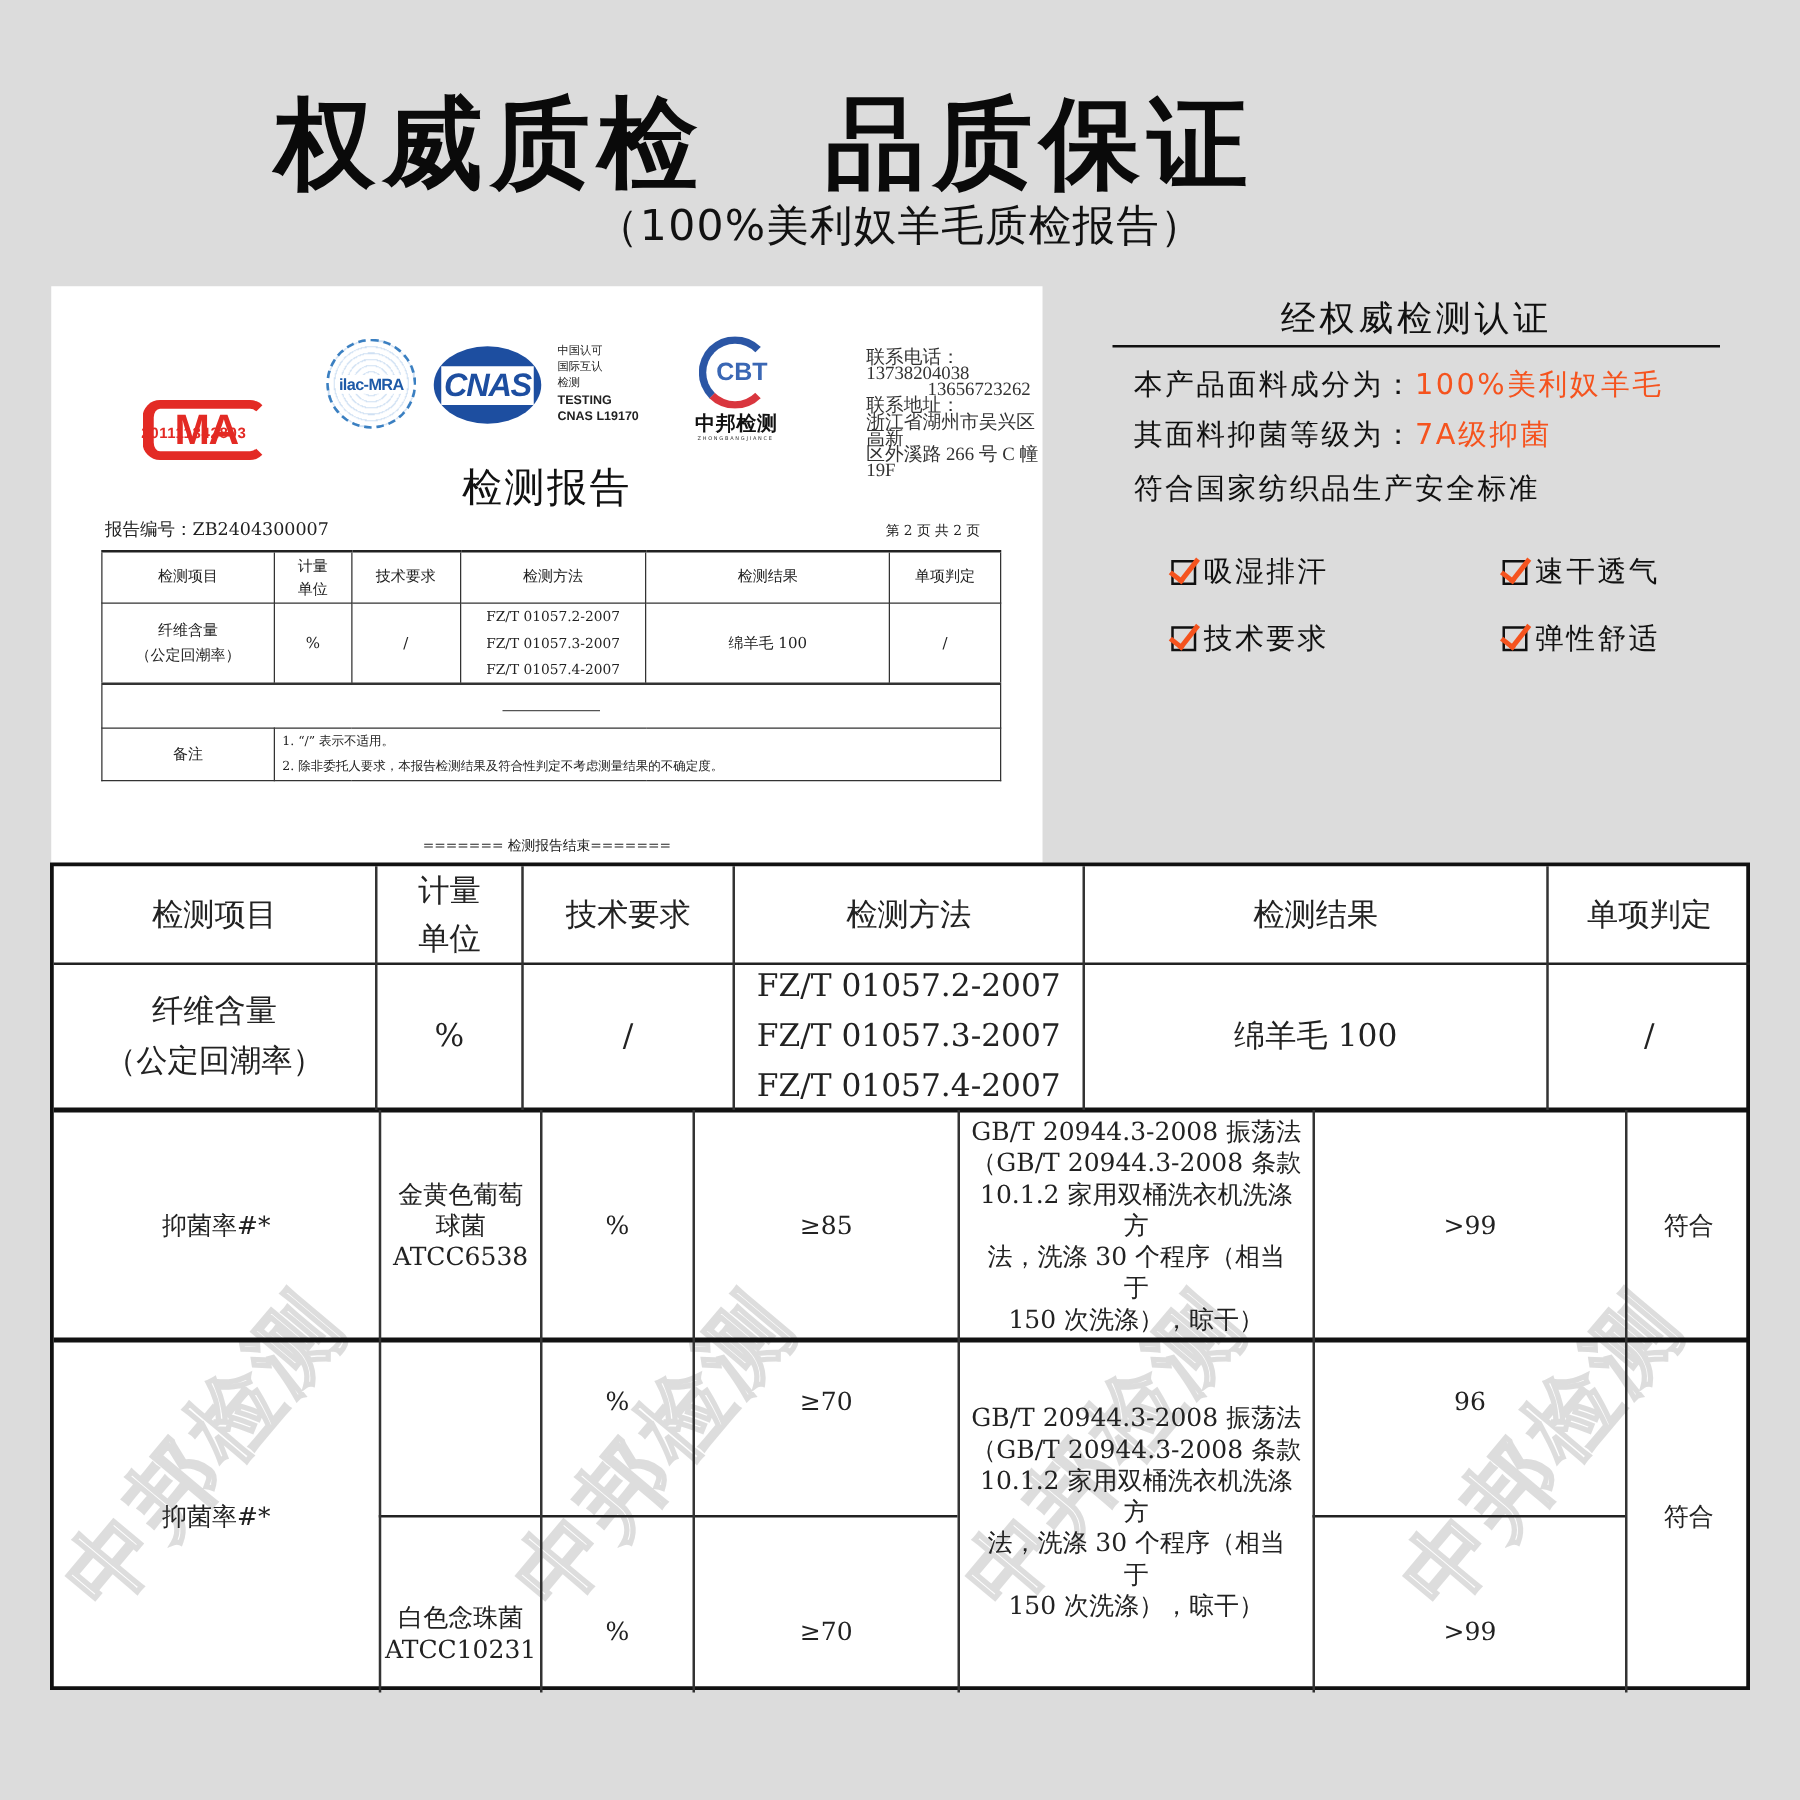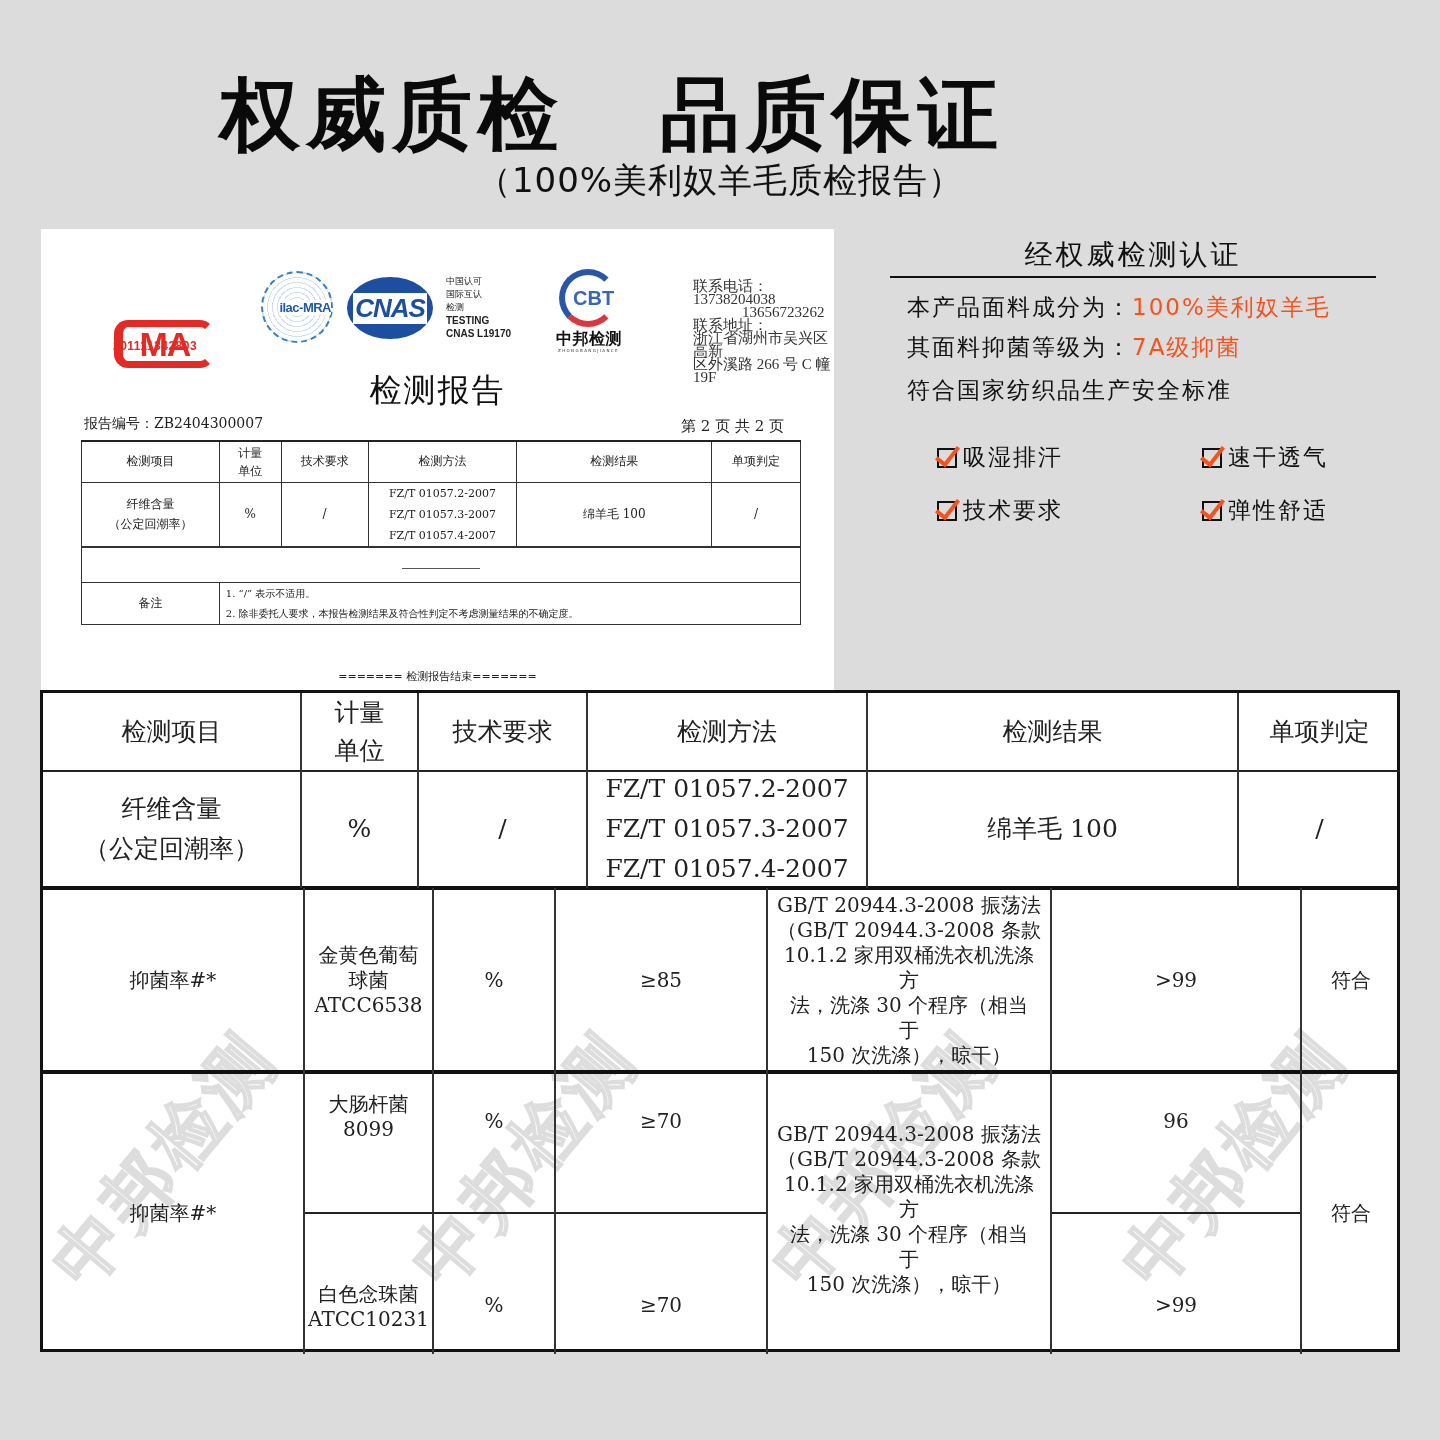--- a/index.html
+++ b/index.html
@@ -7,36 +7,36 @@
   body { background: #dcdcdc; position: relative; font-family: "DejaVu Sans", sans-serif; color: #111; }
 
   .title { position: absolute; top: 62px; left: 0; width: 1224px; text-align: center; font-size: 80px; font-weight: bold; letter-spacing: 6px; color: #0a0a0a; }
   .title .gap { display: inline-block; width: 96px; }
   .subtitle { position: absolute; top: 158px; left: 0; width: 1440px; text-align: center; font-size: 34px; color: #111; letter-spacing: 1px; }
 
   
   .doc { position: absolute; left: 41px; top: 229px; width: 793px; height: 462px; background: #fff; }
   .logo-cma { position: absolute; left: 73px; top: 44px; width: 100px; height: 48px; border: 7px solid #e32a24; border-radius: 14px; border-left-width: 9px; border-right-color: transparent; display: flex; align-items: center; justify-content: center; color: #e32a24; font-family: "Liberation Sans", sans-serif; font-weight: bold; font-size: 34px; letter-spacing: -1px; margin-top: 47px; }
   .cma-num { position: absolute; left: 72px; top: 110px; font-family: "Liberation Sans", sans-serif; font-weight: bold; font-size: 12px; color: #e32a24; letter-spacing: 0.5px; }
-  .logo-ilac { position: absolute; left: 220px; top: 42px; width: 72px; height: 72px; border-radius: 50%; border: 2px dashed #3a7fc1; display: flex; align-items: center; justify-content: flex-end; background: repeating-radial-gradient(circle, #fff 0 4px, #cfe0f3 4px 5px); }
+  .logo-ilac { position: absolute; left: 220px; top: 42px; width: 72px; height: 72px; border-radius: 50%; border: 2px dashed #3a7fc1; display: flex; align-items: center; justify-content: center; background: repeating-radial-gradient(circle, #fff 0 4px, #cfe0f3 4px 5px); }
   .logo-ilac span { font-family: "Liberation Sans", sans-serif; font-weight: bold; font-size: 13px; color: #1e5aa8; background: #fff; letter-spacing: -0.5px; }
   .logo-cnas { position: absolute; left: 306px; top: 48px; width: 86px; height: 62px; border-radius: 50%; background: #1d4ea0; display: flex; align-items: center; justify-content: center; }
   .logo-cnas span { font-family: "Liberation Sans", sans-serif; font-style: italic; font-weight: bold; font-size: 26px; color: #1d4ea0; background: #fff; padding: 0 2px; letter-spacing: -1px; }
   .cnas-text { position: absolute; left: 405px; top: 46px; font-size: 9px; line-height: 13px; color: #222; }
   .cnas-text .b { font-family: "Liberation Sans", sans-serif; font-weight: bold; font-size: 10px; }
   .logo-cbt { position: absolute; left: 518px; top: 40px; width: 66px; height: 58px; }
   .logo-cbt .ring { position: absolute; left: 0; top: 0; width: 58px; height: 58px; border-radius: 50%; border: 6px solid #2b56a5; border-bottom-color: #d9363e; border-right-color: transparent; }
   .logo-cbt .txt { position: absolute; left: 14px; top: 18px; font-family: "Liberation Sans", sans-serif; font-weight: bold; font-size: 20px; color: #3a67b4; }
   .cbt-cn { position: absolute; left: 515px; top: 100px; font-weight: bold; font-size: 16px; color: #111; letter-spacing: 0.5px; }
   .cbt-en { position: absolute; left: 517px; top: 119px; font-size: 4px; color: #333; letter-spacing: 1.4px; }
   .contact { position: absolute; left: 624px; top: 51px; font-family: Liberation Serif, serif; font-size: 15px; line-height: 13px; color: #333; margin-left: 28px; }
   .contact .indent { padding-left: 49px; }
   .doc-title { position: absolute; left: 0; top: 140px; width: 793px; text-align: center; font-size: 32px; color: #111; letter-spacing: 2px; }
   .report-no { position: absolute; left: 43px; top: 186px; font-family: "DejaVu Serif", serif; font-size: 14px; color: #222; }
-  .page-no { position: absolute; right: 50px; top: 188px; font-family: "DejaVu Serif", serif; font-size: 15px; color: #222; }
+  .page-no { position: absolute; right: 50px; top: 188px; font-family: "DejaVu Serif", serif; font-size: 11px; color: #222; }
 
   .mini { position: absolute; left: 40px; top: 211px; width: 720px; border-collapse: collapse; font-family: "DejaVu Serif", serif; font-size: 12px; color: #222; }
   .mini td { border: 1px solid #333; text-align: center; vertical-align: middle; }
   .mini .outer-top td { border-top: 2px solid #222; }
   .mini .fz { font-size: 11px; line-height: 21px; }
   .mini .blank { height: 36px; }
   .mini .blank .dash { display: inline-block; width: 78px; border-top: 1px solid #555; }
   .mini .remark { text-align: left; padding-left: 6px; font-size: 10px; line-height: 20px; }
   .end-line { position: absolute; left: 0; top: 440px; width: 793px; text-align: center; font-family: "DejaVu Serif", serif; font-size: 11px; color: #222; }
 
@@ -241,24 +241,20 @@
       <div>10.1.2 家用双桶洗衣机洗涤</div>
       <div>方</div>
       <div>法，洗涤 30 个程序（相当</div>
       <div>于</div>
       <div>150 次洗涤），晾干）</div>
   </div>
   <div class="cell sm" style="left:1009px; top:197px; width:248px; height:180px;">&gt;99</div>
   <div class="cell sm" style="left:1259px; top:197px; width:98px; height:180px;">符合</div>
 
   <div class="cell sm" style="left:0; top:381px; width:260px; height:278px;">抑菌率#*</div>
-  <div class="cell sm" style="left:262px; top:381px; width:127px; height:120px; justify-content:flex-start; padding-top:18px;">
-      <div>大肠杆菌</div>
-      <div>8099</div>
-    </div>
   <div class="cell sm" style="left:391px; top:381px; width:120px; height:95px;">%</div>
   <div class="cell sm" style="left:513px; top:381px; width:210px; height:95px;">≥70</div>
   <div class="cell sm" style="left:1009px; top:381px; width:248px; height:95px;">96</div>
 
   <div class="cell sm" style="left:262px; top:521px; width:127px; height:138px; justify-content:flex-end; padding-bottom:20px;">
       <div>白色念珠菌</div>
       <div>ATCC10231</div>
     </div>
   <div class="cell sm" style="left:391px; top:565px; width:120px; height:94px;">%</div>
   <div class="cell sm" style="left:513px; top:565px; width:210px; height:94px;">≥70</div>

